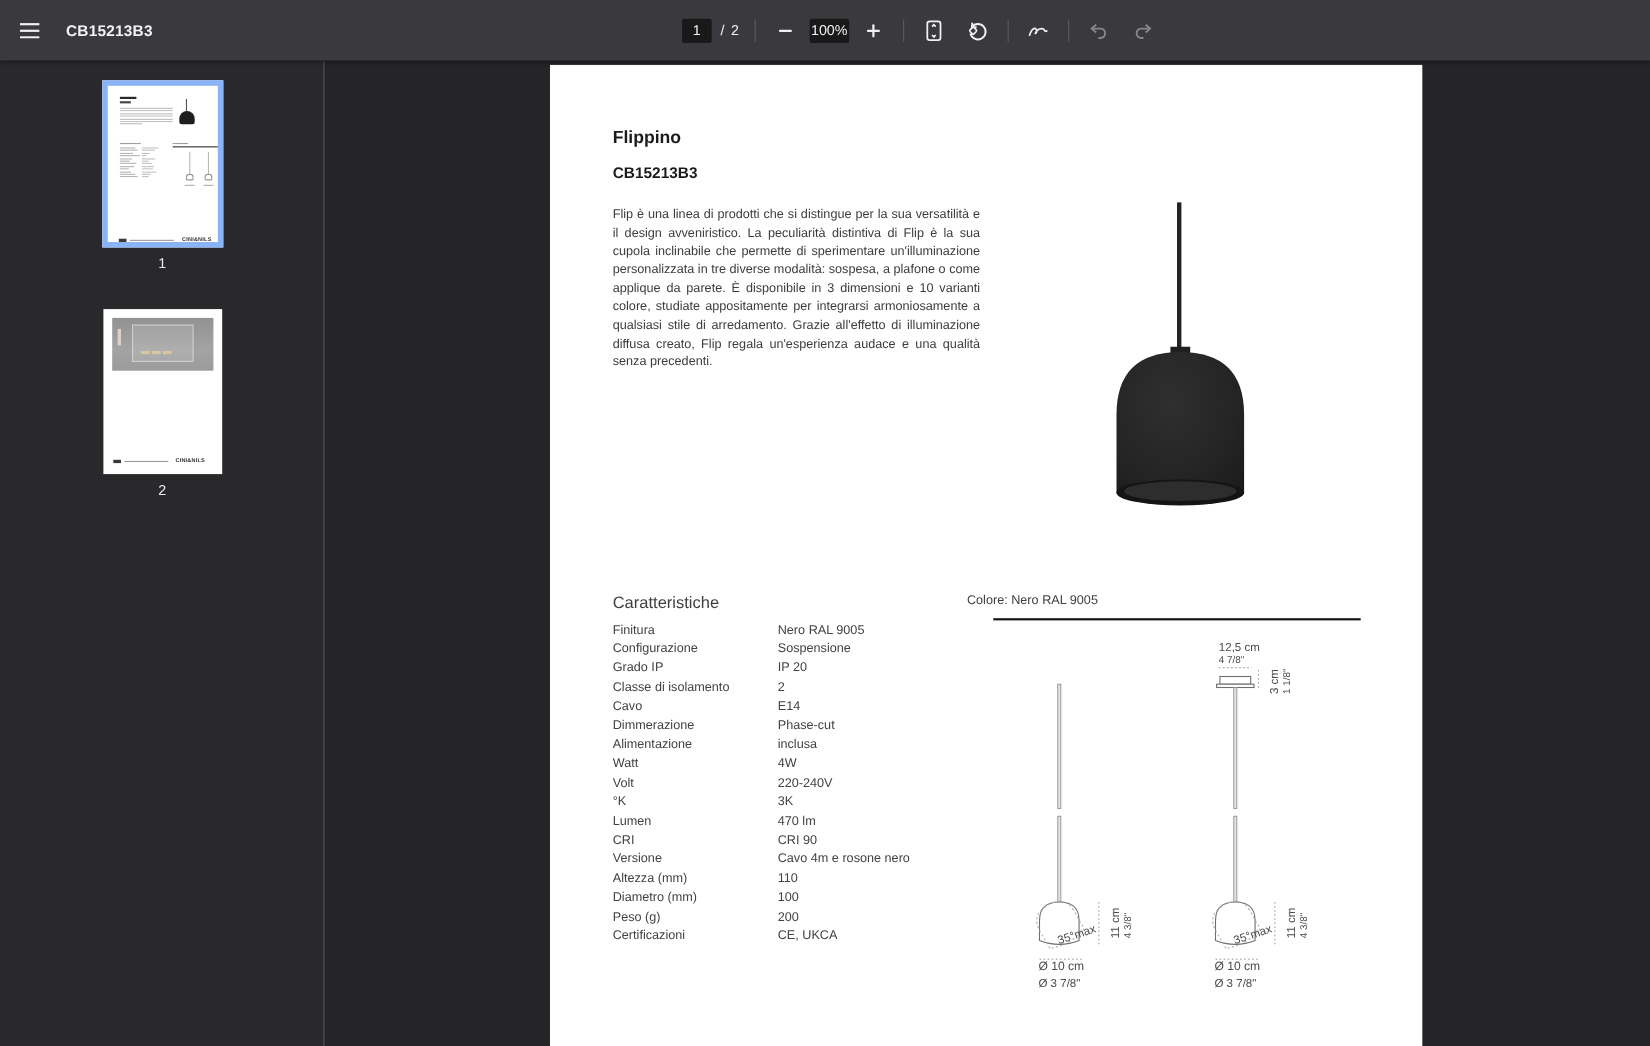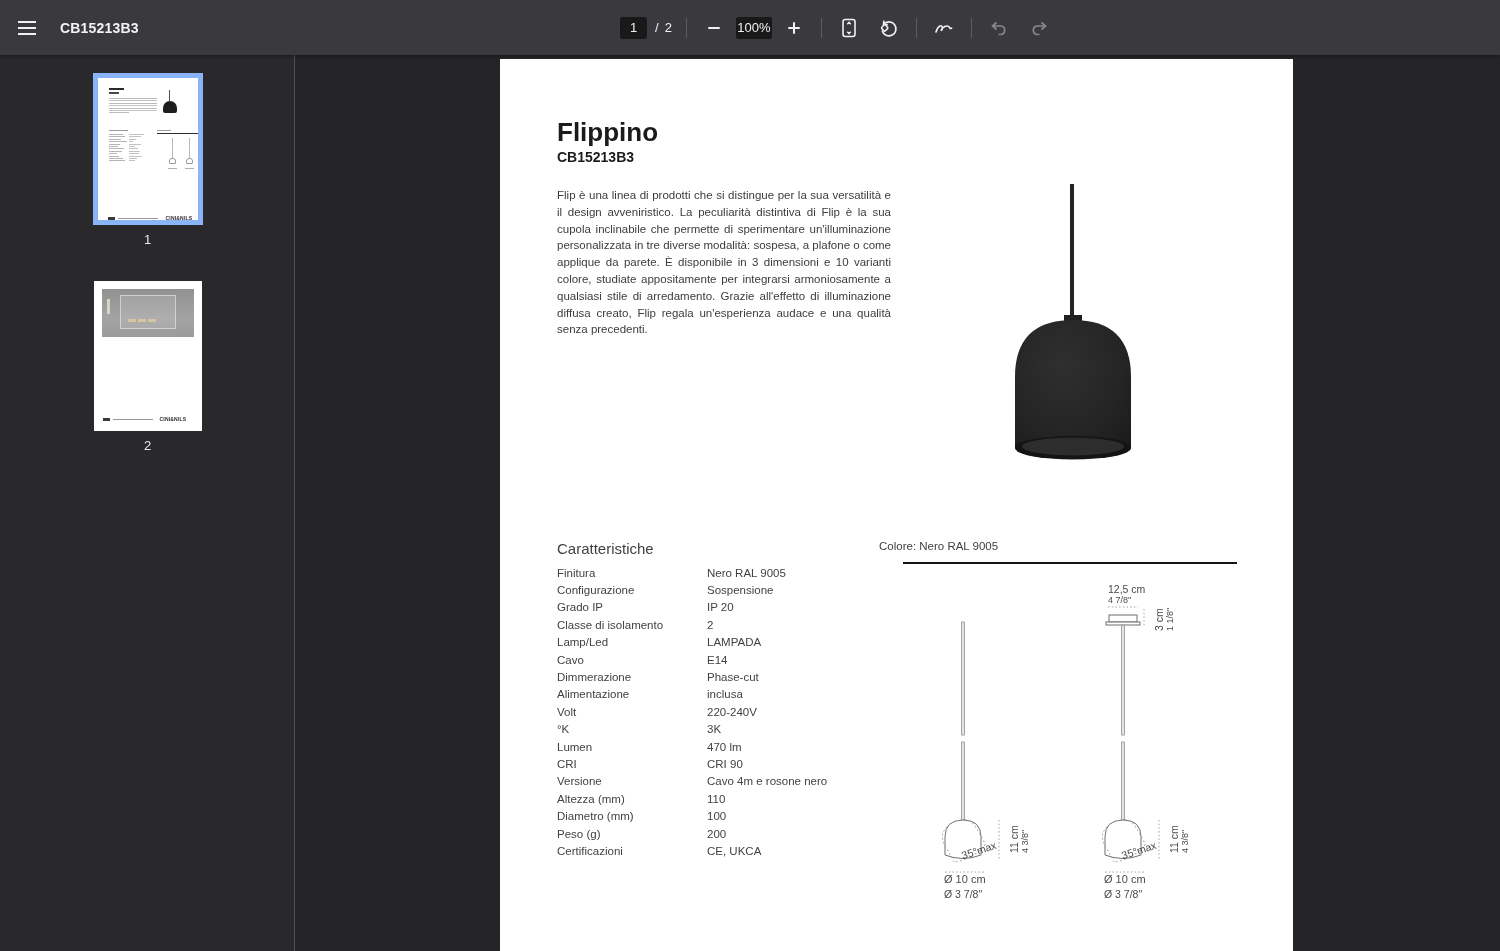--- a/index.html
+++ b/index.html
@@ -30,21 +30,21 @@
   .thumb { background:#fff; position:relative; cursor:pointer; overflow:hidden; }
   .thumb.selected { border:5px solid #8ab4f8; }
   .thumb-label { color:#e9e9e9; font-size:13px; margin-top:7px; }
   .m { position:absolute; }
   .mini-logo { position:absolute; font-size:5px; font-weight:bold; letter-spacing:.2px; color:#2c2c2c; }
 
   
   .viewer { position:absolute; left:296px; top:55px; width:1204px; height:896px; background:#252528; }
   .pdf-page { position:absolute; left:204px; top:4px; width:793px; height:1122px; background:#ffffff; }
 
-  .pg-title { position:absolute; left:57px; top:58px; font-size:26px; font-weight:bold; color:#1b1b1b; }
+  .pg-title { position:absolute; left:57px; top:58px; font-size:16px; font-weight:bold; color:#1b1b1b; }
   .pg-code  { position:absolute; left:57px; top:90px; font-size:14px; font-weight:bold; color:#1b1b1b; }
   .pg-desc  { position:absolute; left:57px; top:128px; width:334px; font-size:11.5px; line-height:16.8px;
               text-align:justify; color:#3c3c3c; }
 
   .photo-cable { position:absolute; left:570px; top:125px; width:4px; height:136px; background:#232323; }
 
   .spec-header { position:absolute; left:57px; top:481px; font-size:15px; color:#3f3f3f; }
   .spec-table { position:absolute; left:57px; top:505px; width:340px; }
   .spec-row { display:flex; height:17.4px; align-items:center; font-size:11.5px; color:#424242; }
   .spec-label { width:150px; }
@@ -241,34 +241,34 @@
         </div>
       <div class="spec-row">
           <span class="spec-label">Grado IP</span>
           <span class="spec-value">IP 20</span>
         </div>
       <div class="spec-row">
           <span class="spec-label">Classe di isolamento</span>
           <span class="spec-value">2</span>
         </div>
       <div class="spec-row">
-          <span class="spec-label">Lamp/Led</span>
-          <span class="spec-value">LAMPADA</span>
-        </div>
-      <div class="spec-row">
           <span class="spec-label">Cavo</span>
           <span class="spec-value">E14</span>
         </div>
       <div class="spec-row">
           <span class="spec-label">Dimmerazione</span>
           <span class="spec-value">Phase-cut</span>
         </div>
       <div class="spec-row">
           <span class="spec-label">Alimentazione</span>
           <span class="spec-value">inclusa</span>
+        </div>
+      <div class="spec-row">
+          <span class="spec-label">Watt</span>
+          <span class="spec-value">4W</span>
         </div>
       <div class="spec-row">
           <span class="spec-label">Volt</span>
           <span class="spec-value">220-240V</span>
         </div>
       <div class="spec-row">
           <span class="spec-label">°K</span>
           <span class="spec-value">3K</span>
         </div>
       <div class="spec-row">

